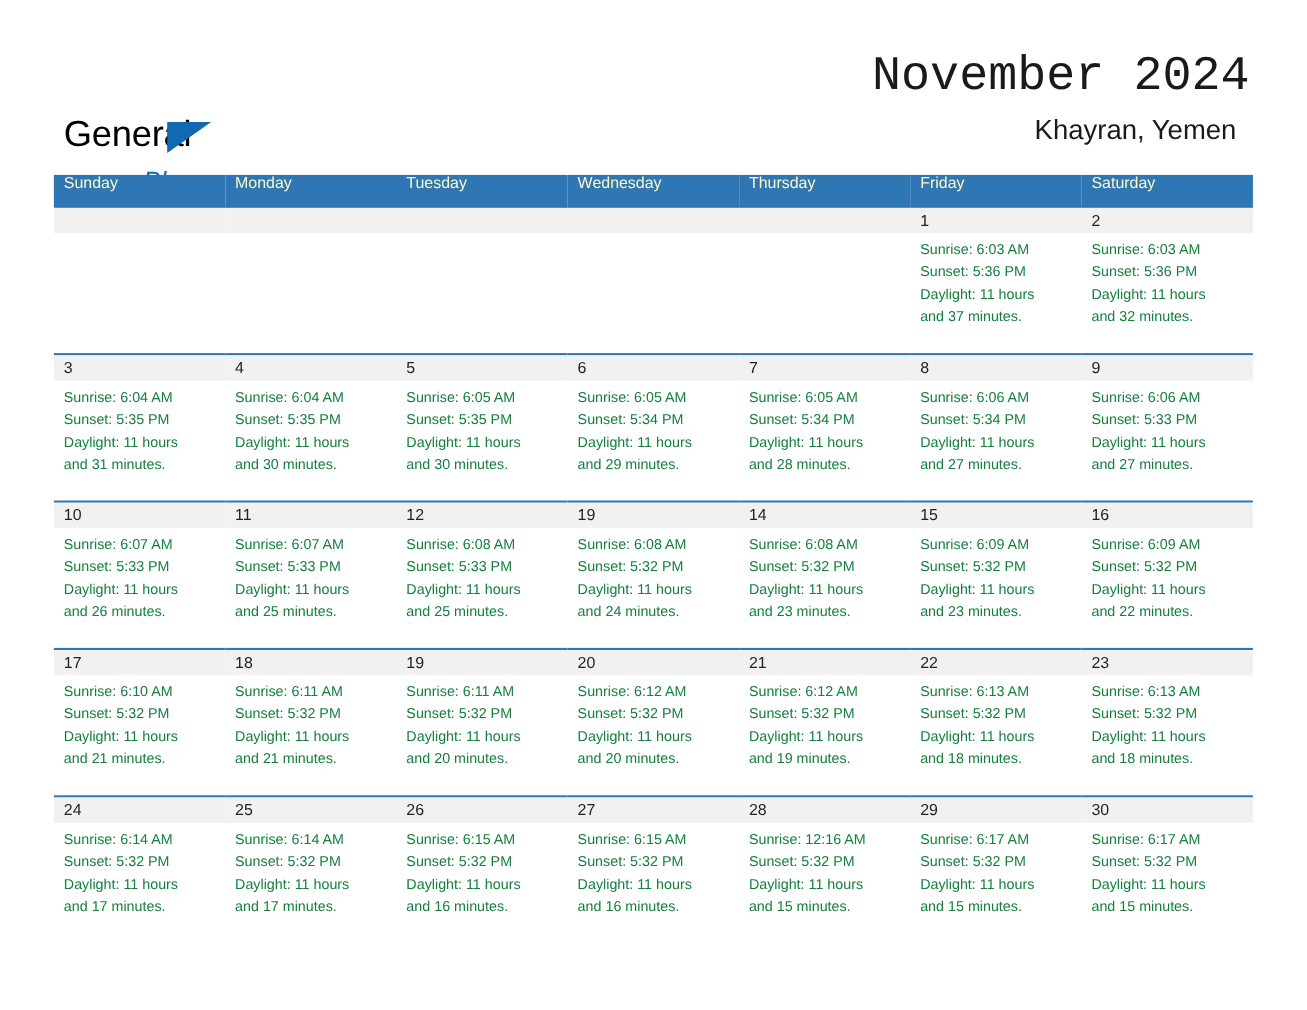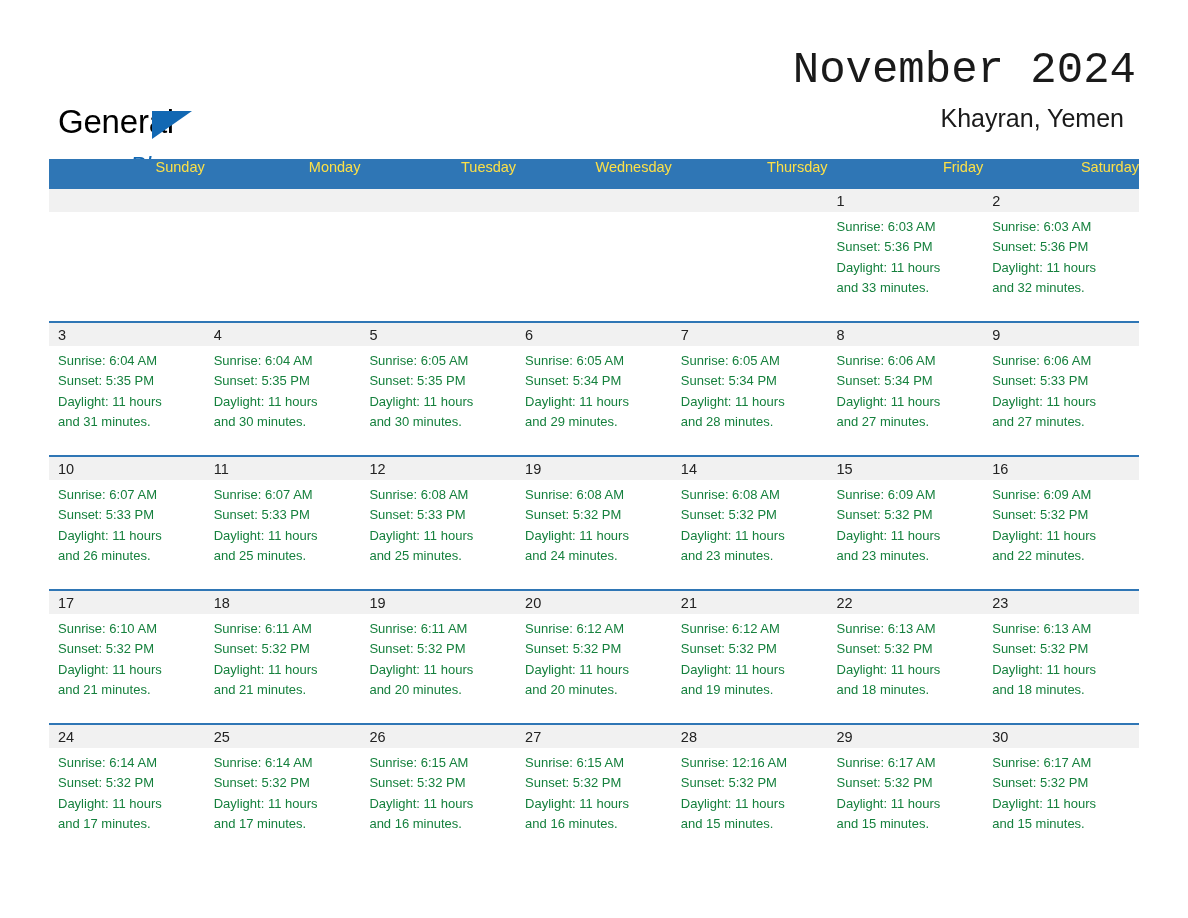--- a/index.html
+++ b/index.html
@@ -101,24 +101,24 @@
     table-layout: fixed;
   }
   .calendar th, .calendar td {
     padding: 0;
     margin: 0;
     vertical-align: top;
   }
   .dow {
     height: 29px;
     background: #2f76b5;
-    color: #fde047;
+    color: #fef9c3;
     font-size: 14.5px;
     font-weight: normal;
-    text-align: right;
+    text-align: left;
     padding-left: 9px !important;
     vertical-align: middle;
     box-sizing: border-box;
   }
   .daycell {
     height: 134px;
     border-top: 2px solid #2f76b5;
     box-sizing: border-box;
     background: #ffffff;
   }
@@ -215,21 +215,21 @@
               <div class="details"></div>
             </div>
           </td>
           <td class="daycell">
             <div class="daycell-inner">
               <div class="daynum-band">1</div>
               <div class="details">
                 <div>Sunrise: 6:03 AM</div>
                 <div>Sunset: 5:36 PM</div>
                 <div>Daylight: 11 hours</div>
-                <div>and 33 minutes.</div>
+                <div>and 37 minutes.</div>
               </div>
             </div>
           </td>
           <td class="daycell">
             <div class="daycell-inner">
               <div class="daynum-band">2</div>
               <div class="details">
                 <div>Sunrise: 6:03 AM</div>
                 <div>Sunset: 5:36 PM</div>
                 <div>Daylight: 11 hours</div>

